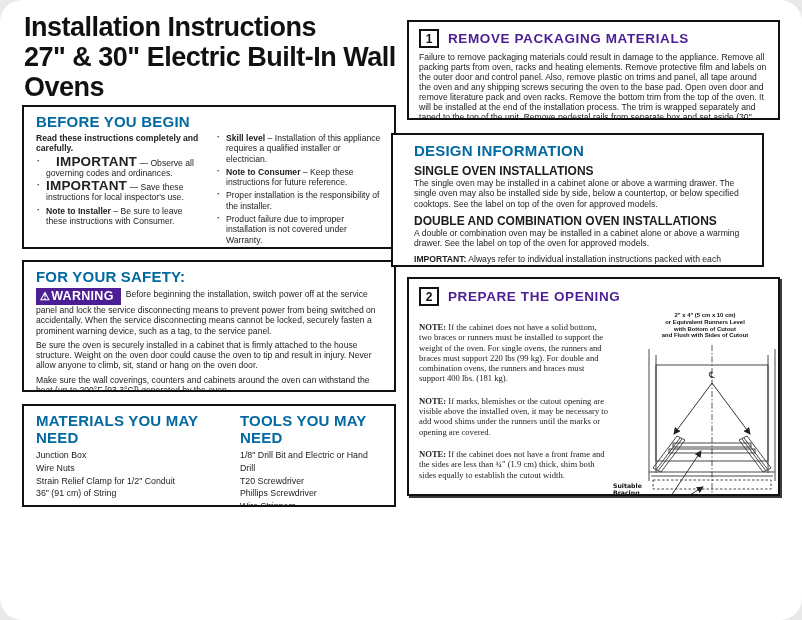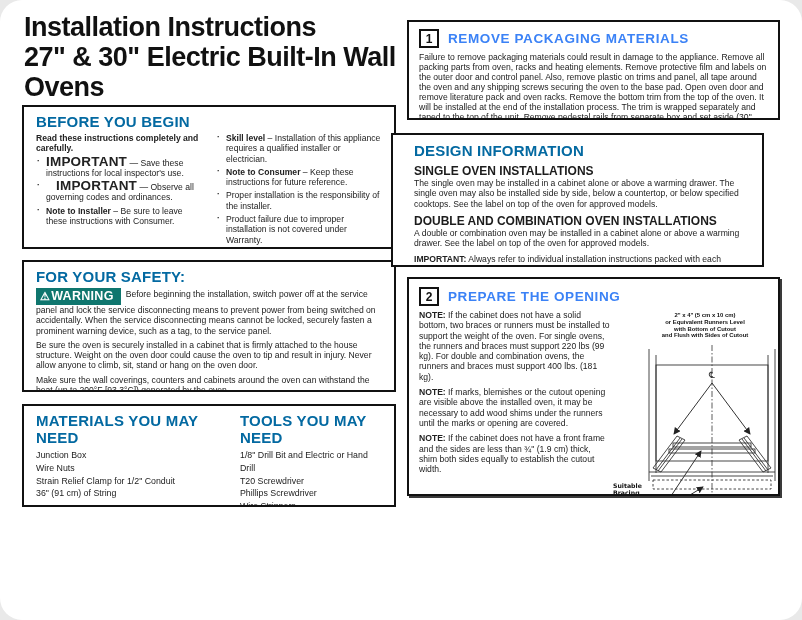--- a/index.html
+++ b/index.html
@@ -15,34 +15,34 @@
   .h-big{font-size:15px;font-weight:bold;letter-spacing:0.2px;color:#0369a1;margin:0 0 3px 0;}
   .body-txt{font-size:8.6px;line-height:10.3px;color:#222;}
   .b{font-weight:bold;}
   
   .cols{display:flex;gap:14px;}
   .col{flex:1;}
   .bullet{position:relative;padding-left:10px;margin:0 0 3px 0;}
   .bullet::before{content:"·";position:absolute;left:1px;top:-1px;font-weight:bold;}
   .lead-big{font-size:13.5px;font-weight:bold;letter-spacing:0.2px;}
   
-  .warn-badge{display:inline-block;background:#0f766e;color:#fff;font-weight:bold;
+  .warn-badge{display:inline-block;background:#4c1d95;color:#fff;font-weight:bold;
               font-size:12.5px;line-height:16px;padding:0 7px 1px 4px;margin-right:5px;
               vertical-align:-3px;letter-spacing:0.3px;}
   .warn-tri{font-size:11px;margin-right:1px;}
   .safety p{margin:0 0 4px 0;}
   
   .mt-item{font-size:8.8px;line-height:12.8px;}
   
   .step-head{display:flex;align-items:center;gap:9px;margin:2px 0 4px 0;}
   .step-num{width:16px;height:15px;border:2px solid #111;font-size:12px;font-weight:bold;
             display:flex;align-items:center;justify-content:center;color:#111;flex:0 0 auto;}
-  .step-title{font-size:13.5px;font-weight:bold;letter-spacing:0.6px;color:#3b82f6;}
+  .step-title{font-size:13.5px;font-weight:bold;letter-spacing:0.6px;color:#4c1d95;}
   .sub-head{font-size:12px;font-weight:bold;margin:5px 0 0 0;}
-  .para{margin:0 0 4px 0;}
+  .para{margin:12px 0 4px 0;font-family:Liberation Serif, serif;}
   
   .step2-flex{display:flex;align-items:flex-start;}
   .note-col{width:192px;flex:0 0 auto;}
   .note-col .para{margin-bottom:5px;}
   .diagram-wrap{margin-left:auto;width:170px;position:relative;}
   .diag-label{font-size:5.9px;font-weight:bold;line-height:6.8px;text-align:center;color:#111;}
   svg text{font-family:"DejaVu Sans","Liberation Sans",sans-serif;}
 </style>
 </head>
 <body>
@@ -57,24 +57,24 @@
       <div>www.GEAppliances.com. In Canada, call 1.800.561.3344 or visit www.GEAppliances.ca.</div>
     </div>
   </div>
 
   <div class="box box-pad" style="left:22px;top:105px;width:374px;height:144px;">
     <div class="h-big">BEFORE YOU BEGIN</div>
     <div class="cols body-txt">
       <div class="col">
         <div class="b" style="margin-bottom:3px;">Read these instructions completely and carefully.</div>
         <div class="bullet">
+          <span class="lead-big" style="margin-left:10px;">IMPORTANT</span><span> — Observe all governing codes and ordinances.</span>
+        </div>
+        <div class="bullet">
           <span class="lead-big">IMPORTANT</span><span> — Save these instructions for local inspector's use.</span>
-        </div>
-        <div class="bullet">
-          <span class="lead-big" style="margin-left:10px;">IMPORTANT</span><span> — Observe all governing codes and ordinances.</span>
         </div>
         <div class="bullet">
           <span class="b">Note to Installer</span><span> – Be sure to leave these instructions with Consumer.</span>
         </div>
       </div>
       <div class="col">
         <div class="bullet">
           <span class="b">Skill level</span><span> – Installation of this appliance requires a qualified installer or electrician.</span>
         </div>
         <div class="bullet">

